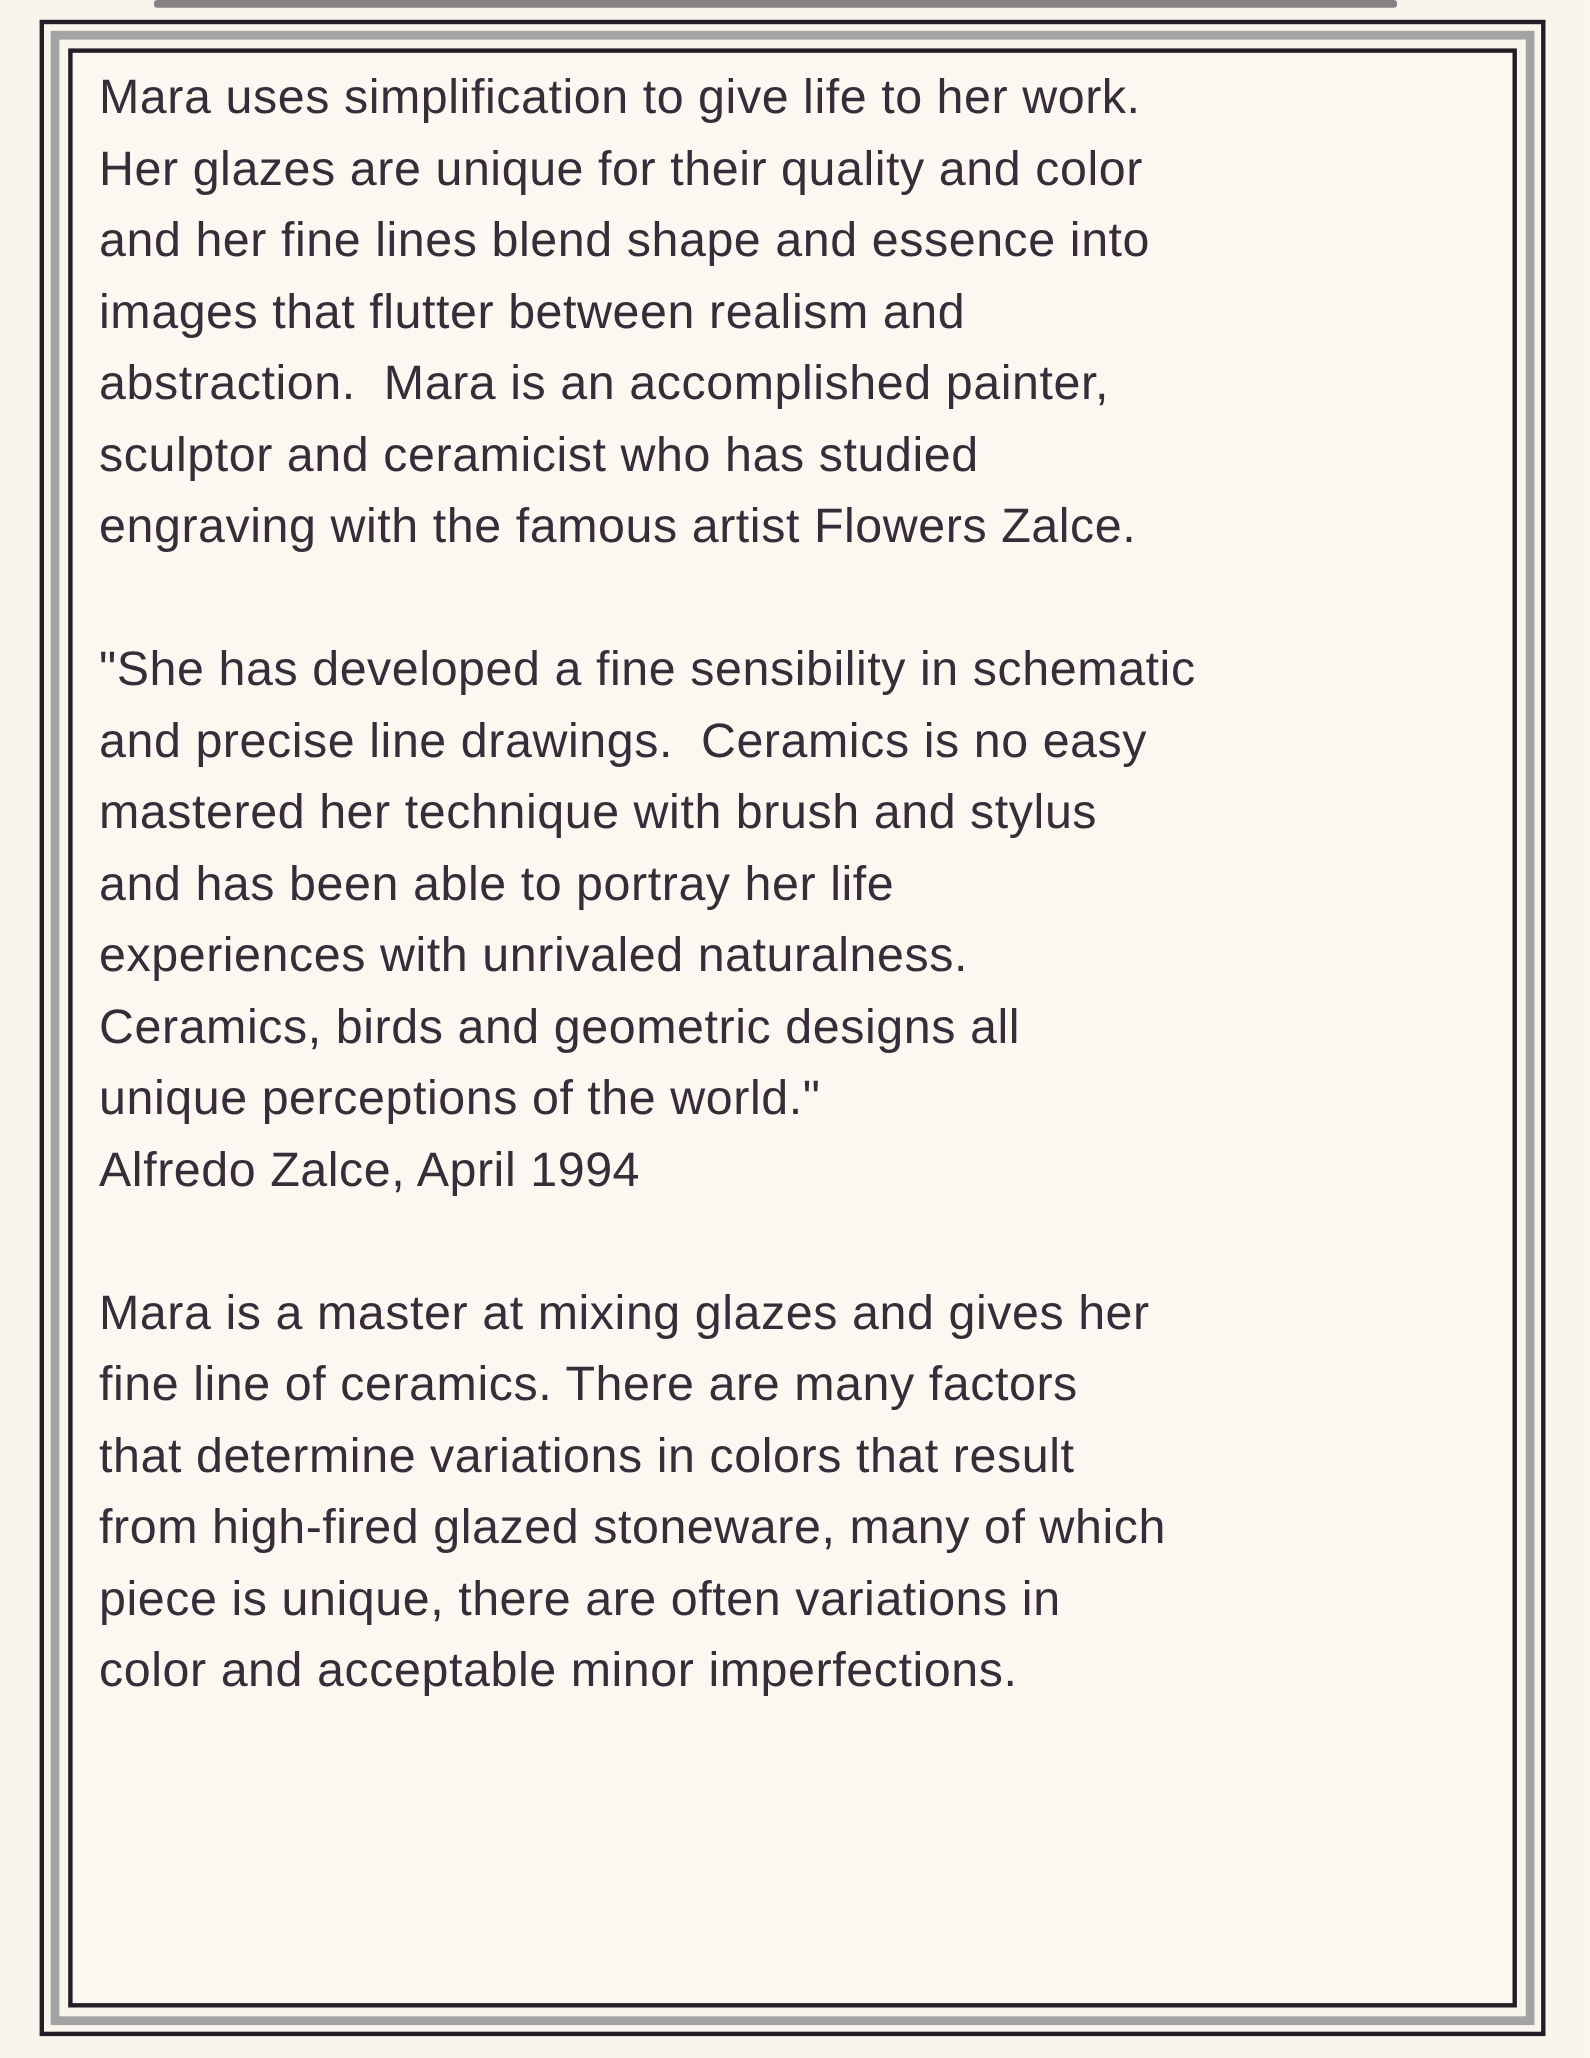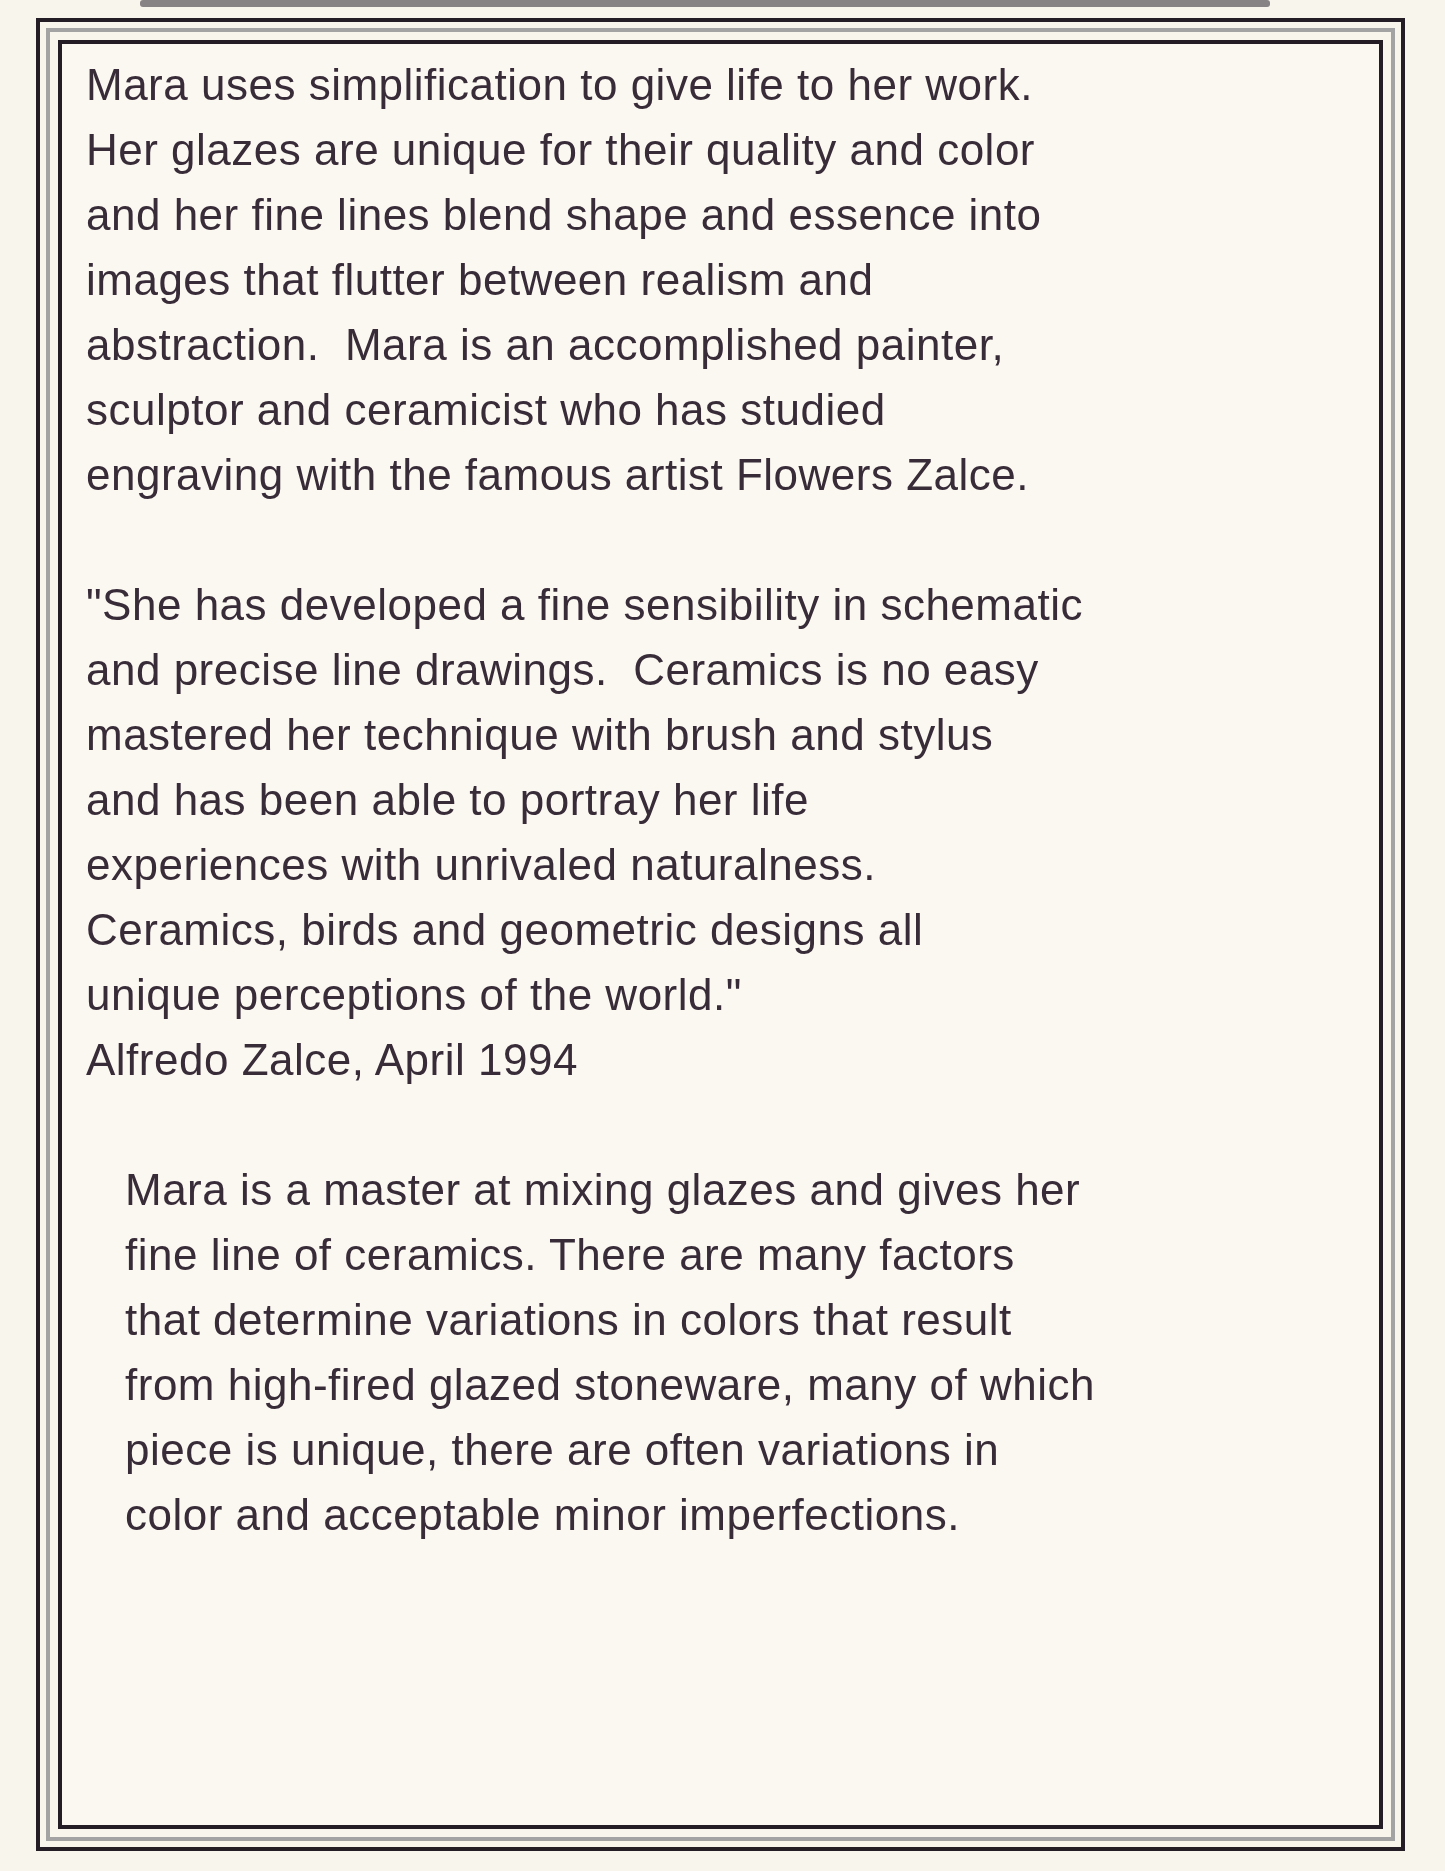--- a/index.html
+++ b/index.html
@@ -29,21 +29,21 @@
     position: absolute;
     left: 36px;
     top: 18px;
     right: 40px;
     bottom: 20px;
     border: 4px solid #251d26;
   }
   .frame-mid {
     position: absolute;
     inset: 6px;
-    border: 4px solid #a3a3a3;
+    border: 8px solid #a3a3a3;
   }
   .frame-inner {
     position: absolute;
     inset: 8px;
     border: 4px solid #251d26;
     background: #fbf8f1;
     box-sizing: border-box;
     padding: 8px 8px 0 24px;
     overflow: hidden;
   }
@@ -51,21 +51,21 @@
     font-family: "Liberation Sans", "DejaVu Sans", sans-serif;
     font-size: 44px;
     line-height: 65px;
     letter-spacing: 0.5px;
     color: #382c39;
   }
   .para {
     margin: 0;
   }
   .para-2 { margin-top: 65px; }
-  .para-3 { margin-top: 65px; margin-left: 39px; }
+  .para-3 { margin-top: 65px; }
   .text-line {
     white-space: pre;
     height: 65px;
   }
 </style>
 </head>
 <body>
 
 <div class="scan-artifact"></div>
 

